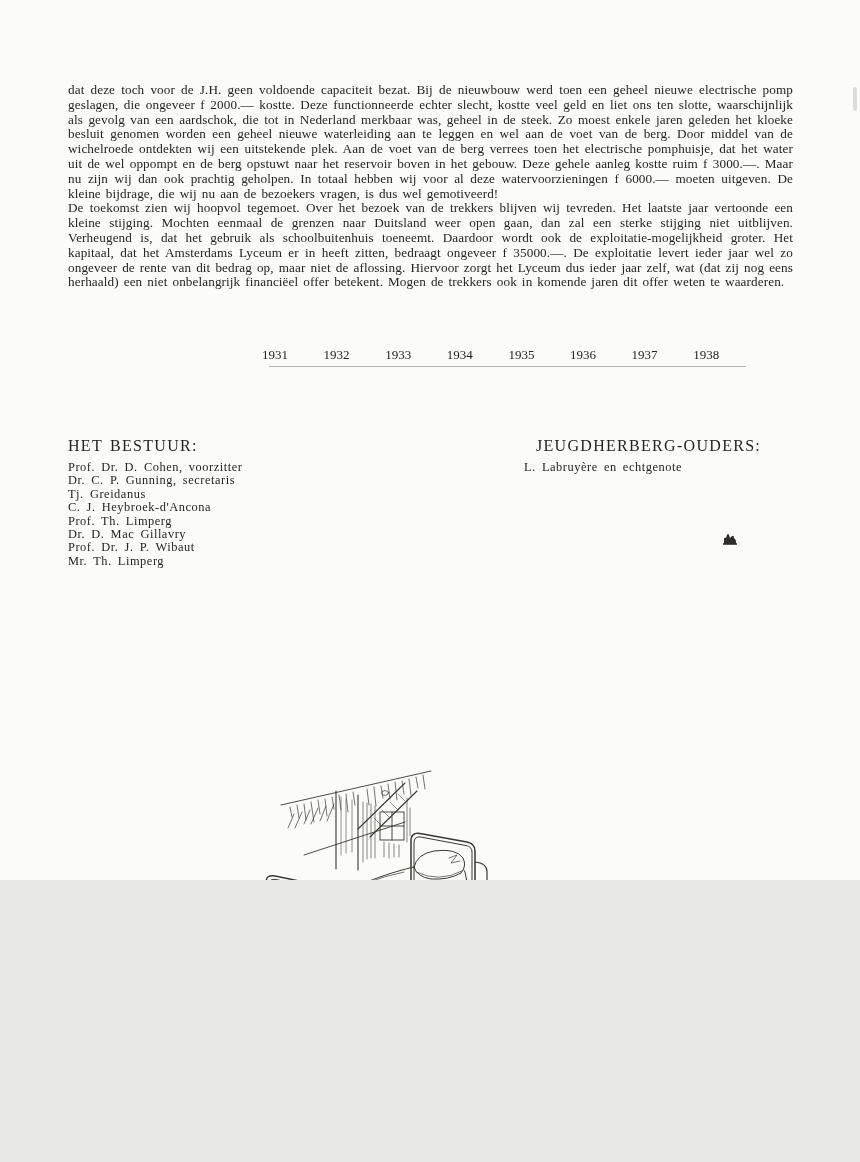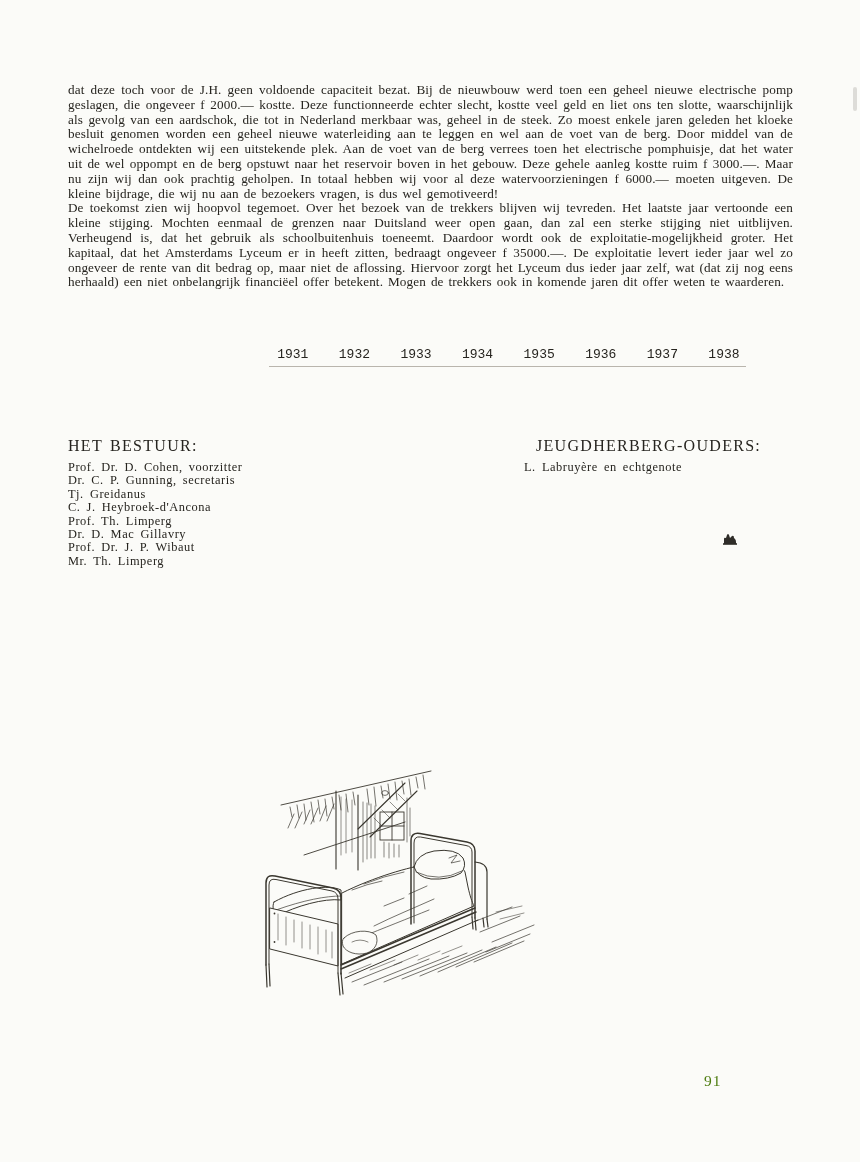--- a/index.html
+++ b/index.html
@@ -1,33 +1,33 @@
 <!DOCTYPE html>
 <html><head>
 <meta charset="utf-8">
 <style>
   html,body{margin:0;padding:0;background:#e8e8e6;}
   .page{
-    position:relative;width:860px;height:1162px;margin:0 auto;
+    position:relative;width:860px;height:880px;margin:0 auto;
     background:#fbfbf8;overflow:hidden;
     font-family:"Liberation Serif","DejaVu Serif",serif;
     color:#26241f;
   }
   
   .body-text{
     position:absolute;left:68px;top:83px;width:725px;
     font-size:13.2px;line-height:14.8px;text-align:justify;
     letter-spacing:0.1px;word-spacing:1.6px;
   }
   .body-text p{margin:0;}
   
   .stats{position:absolute;left:68px;top:347px;width:700px;font-size:13px;}
   .stats .row{display:flex;}
   .stats .label-cell{width:194px;letter-spacing:0.6px;word-spacing:4px;}
-  .stats .cell{width:61.6px;text-align:center;font-family:Liberation Mono, monospace;}
+  .stats .cell{width:61.6px;}
   .stats .years{margin-bottom:7px;}
   .stats .rule{position:absolute;left:201px;top:19px;width:477px;height:0;
     border-top:1px solid #b9b5ad;}
   
   .dir-title{position:absolute;top:437px;font-size:16px;letter-spacing:1.3px;
     word-spacing:2px;}
   .name-col{position:absolute;top:461px;font-size:12.4px;line-height:13.4px;
     letter-spacing:0.55px;word-spacing:2.5px;}
   .name-col div{white-space:nowrap;}
   #board-title{left:68px;}

